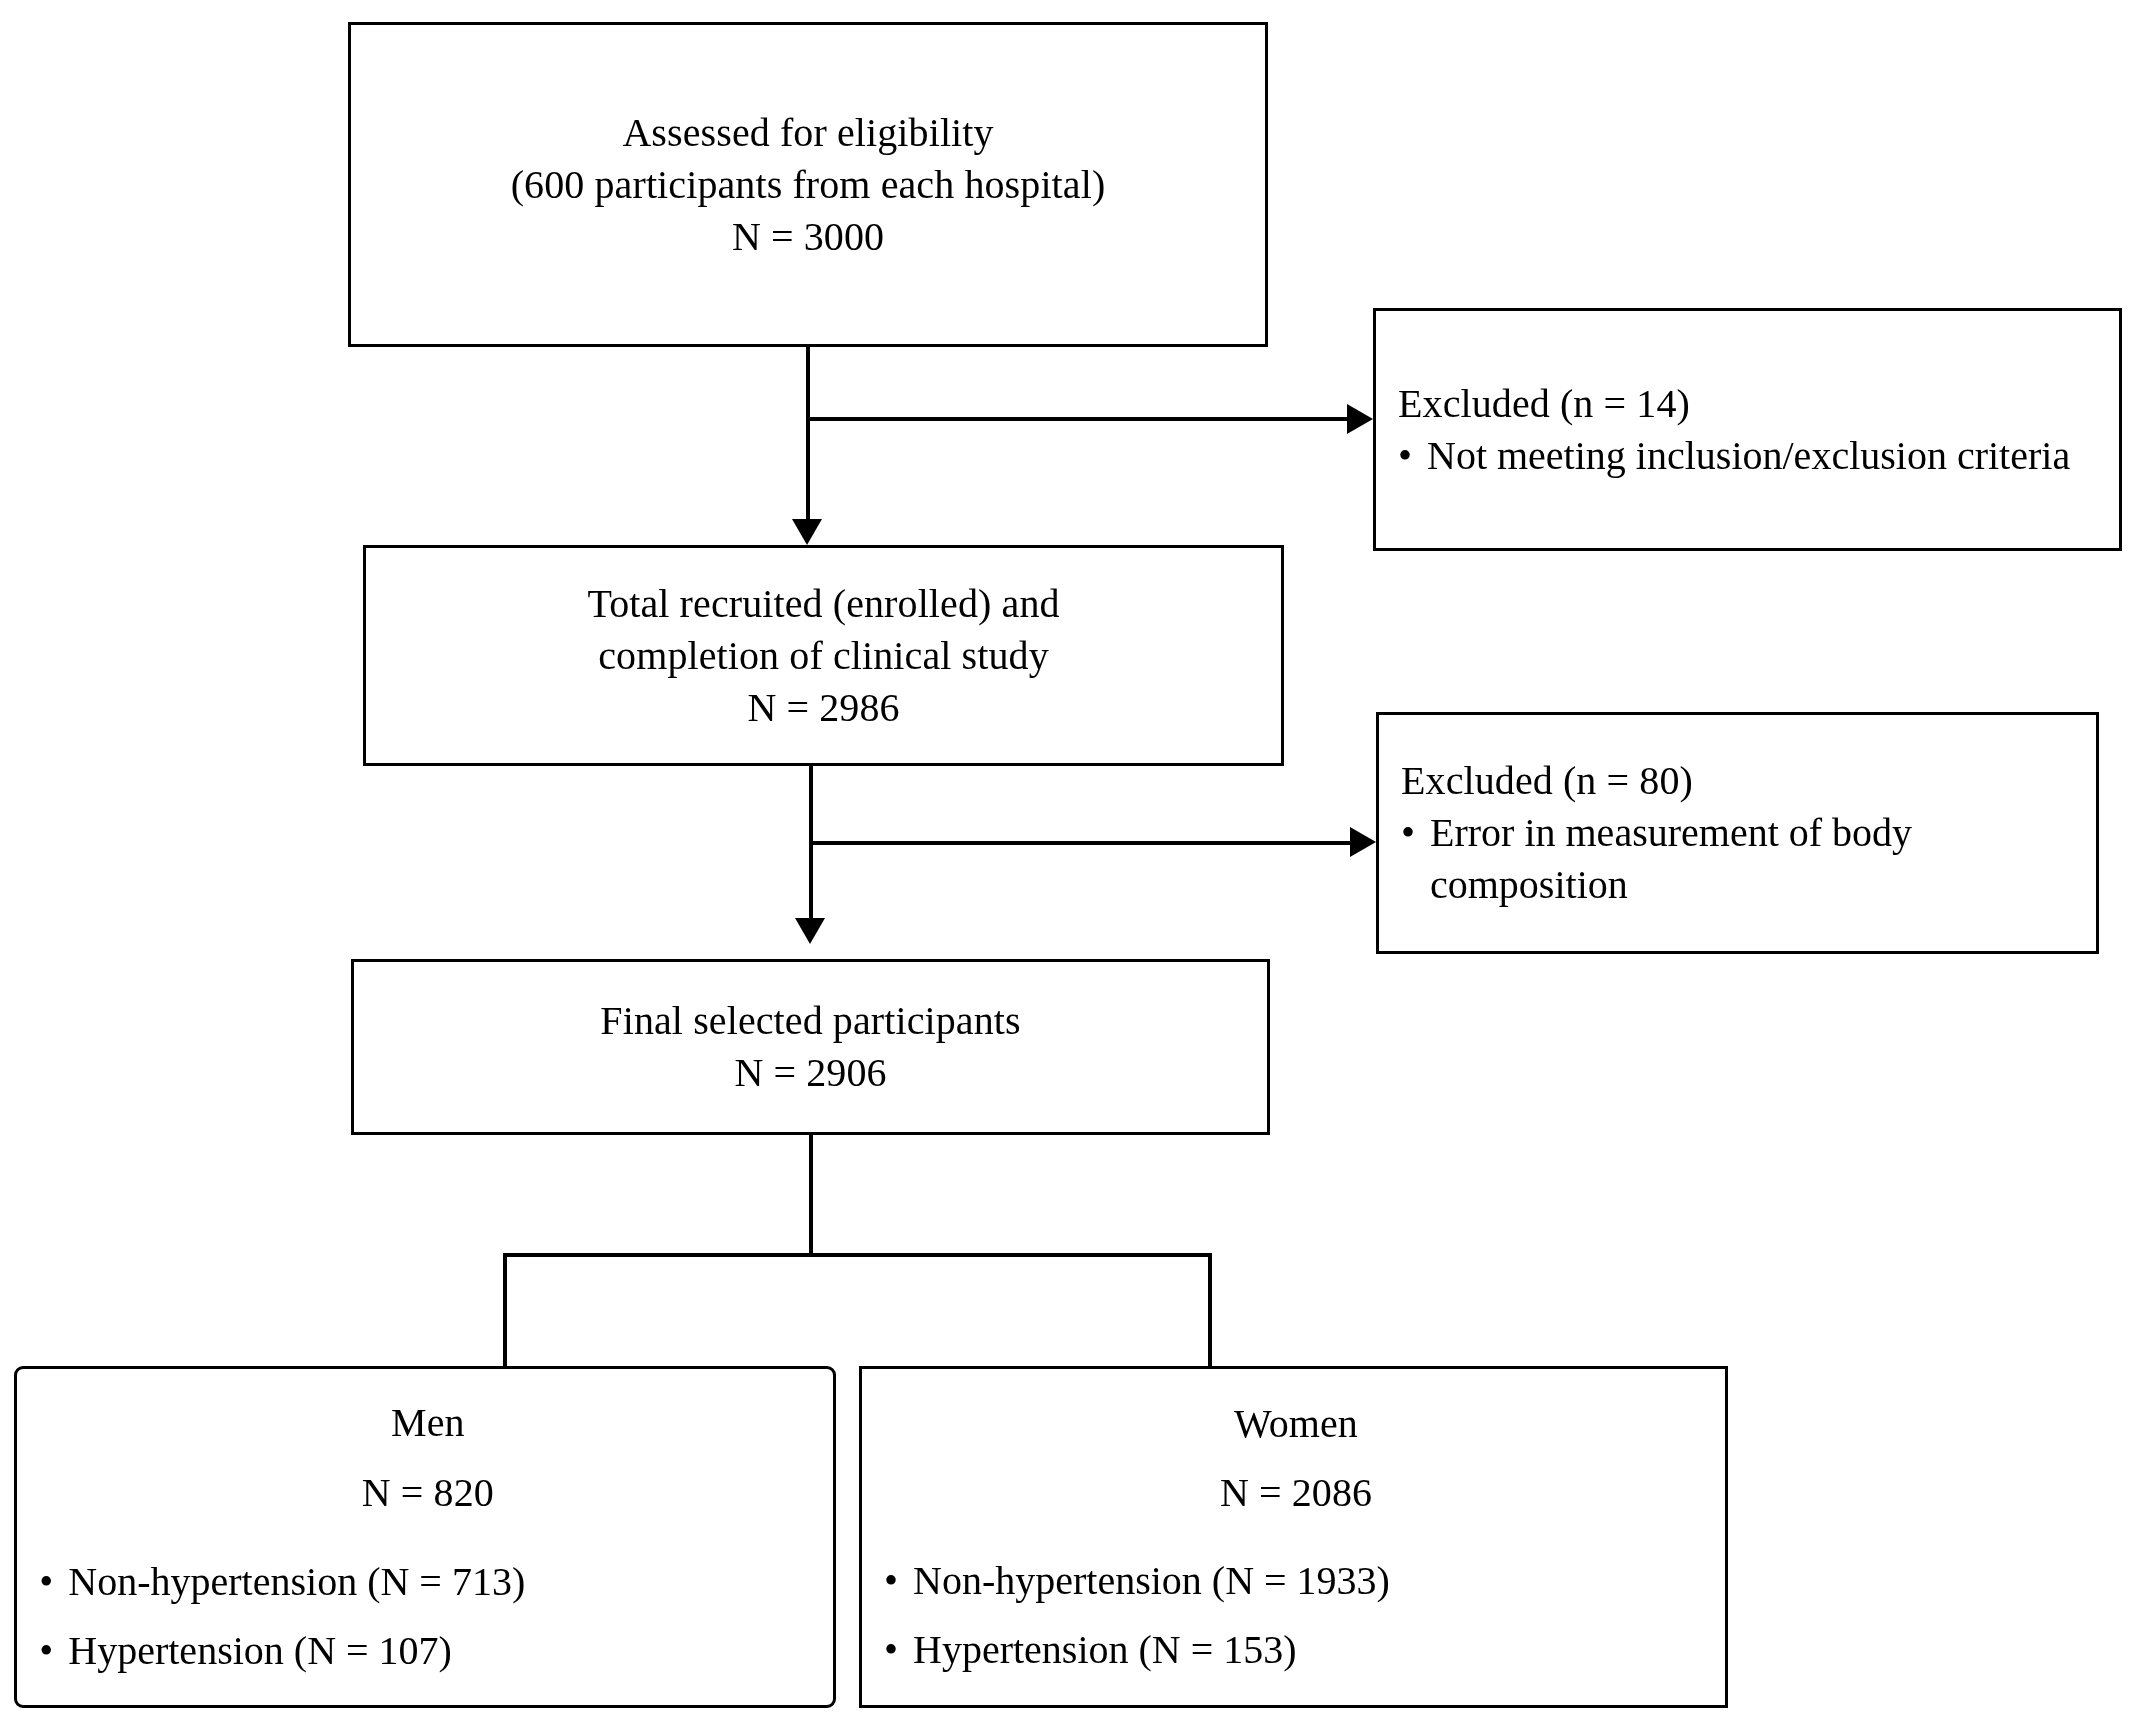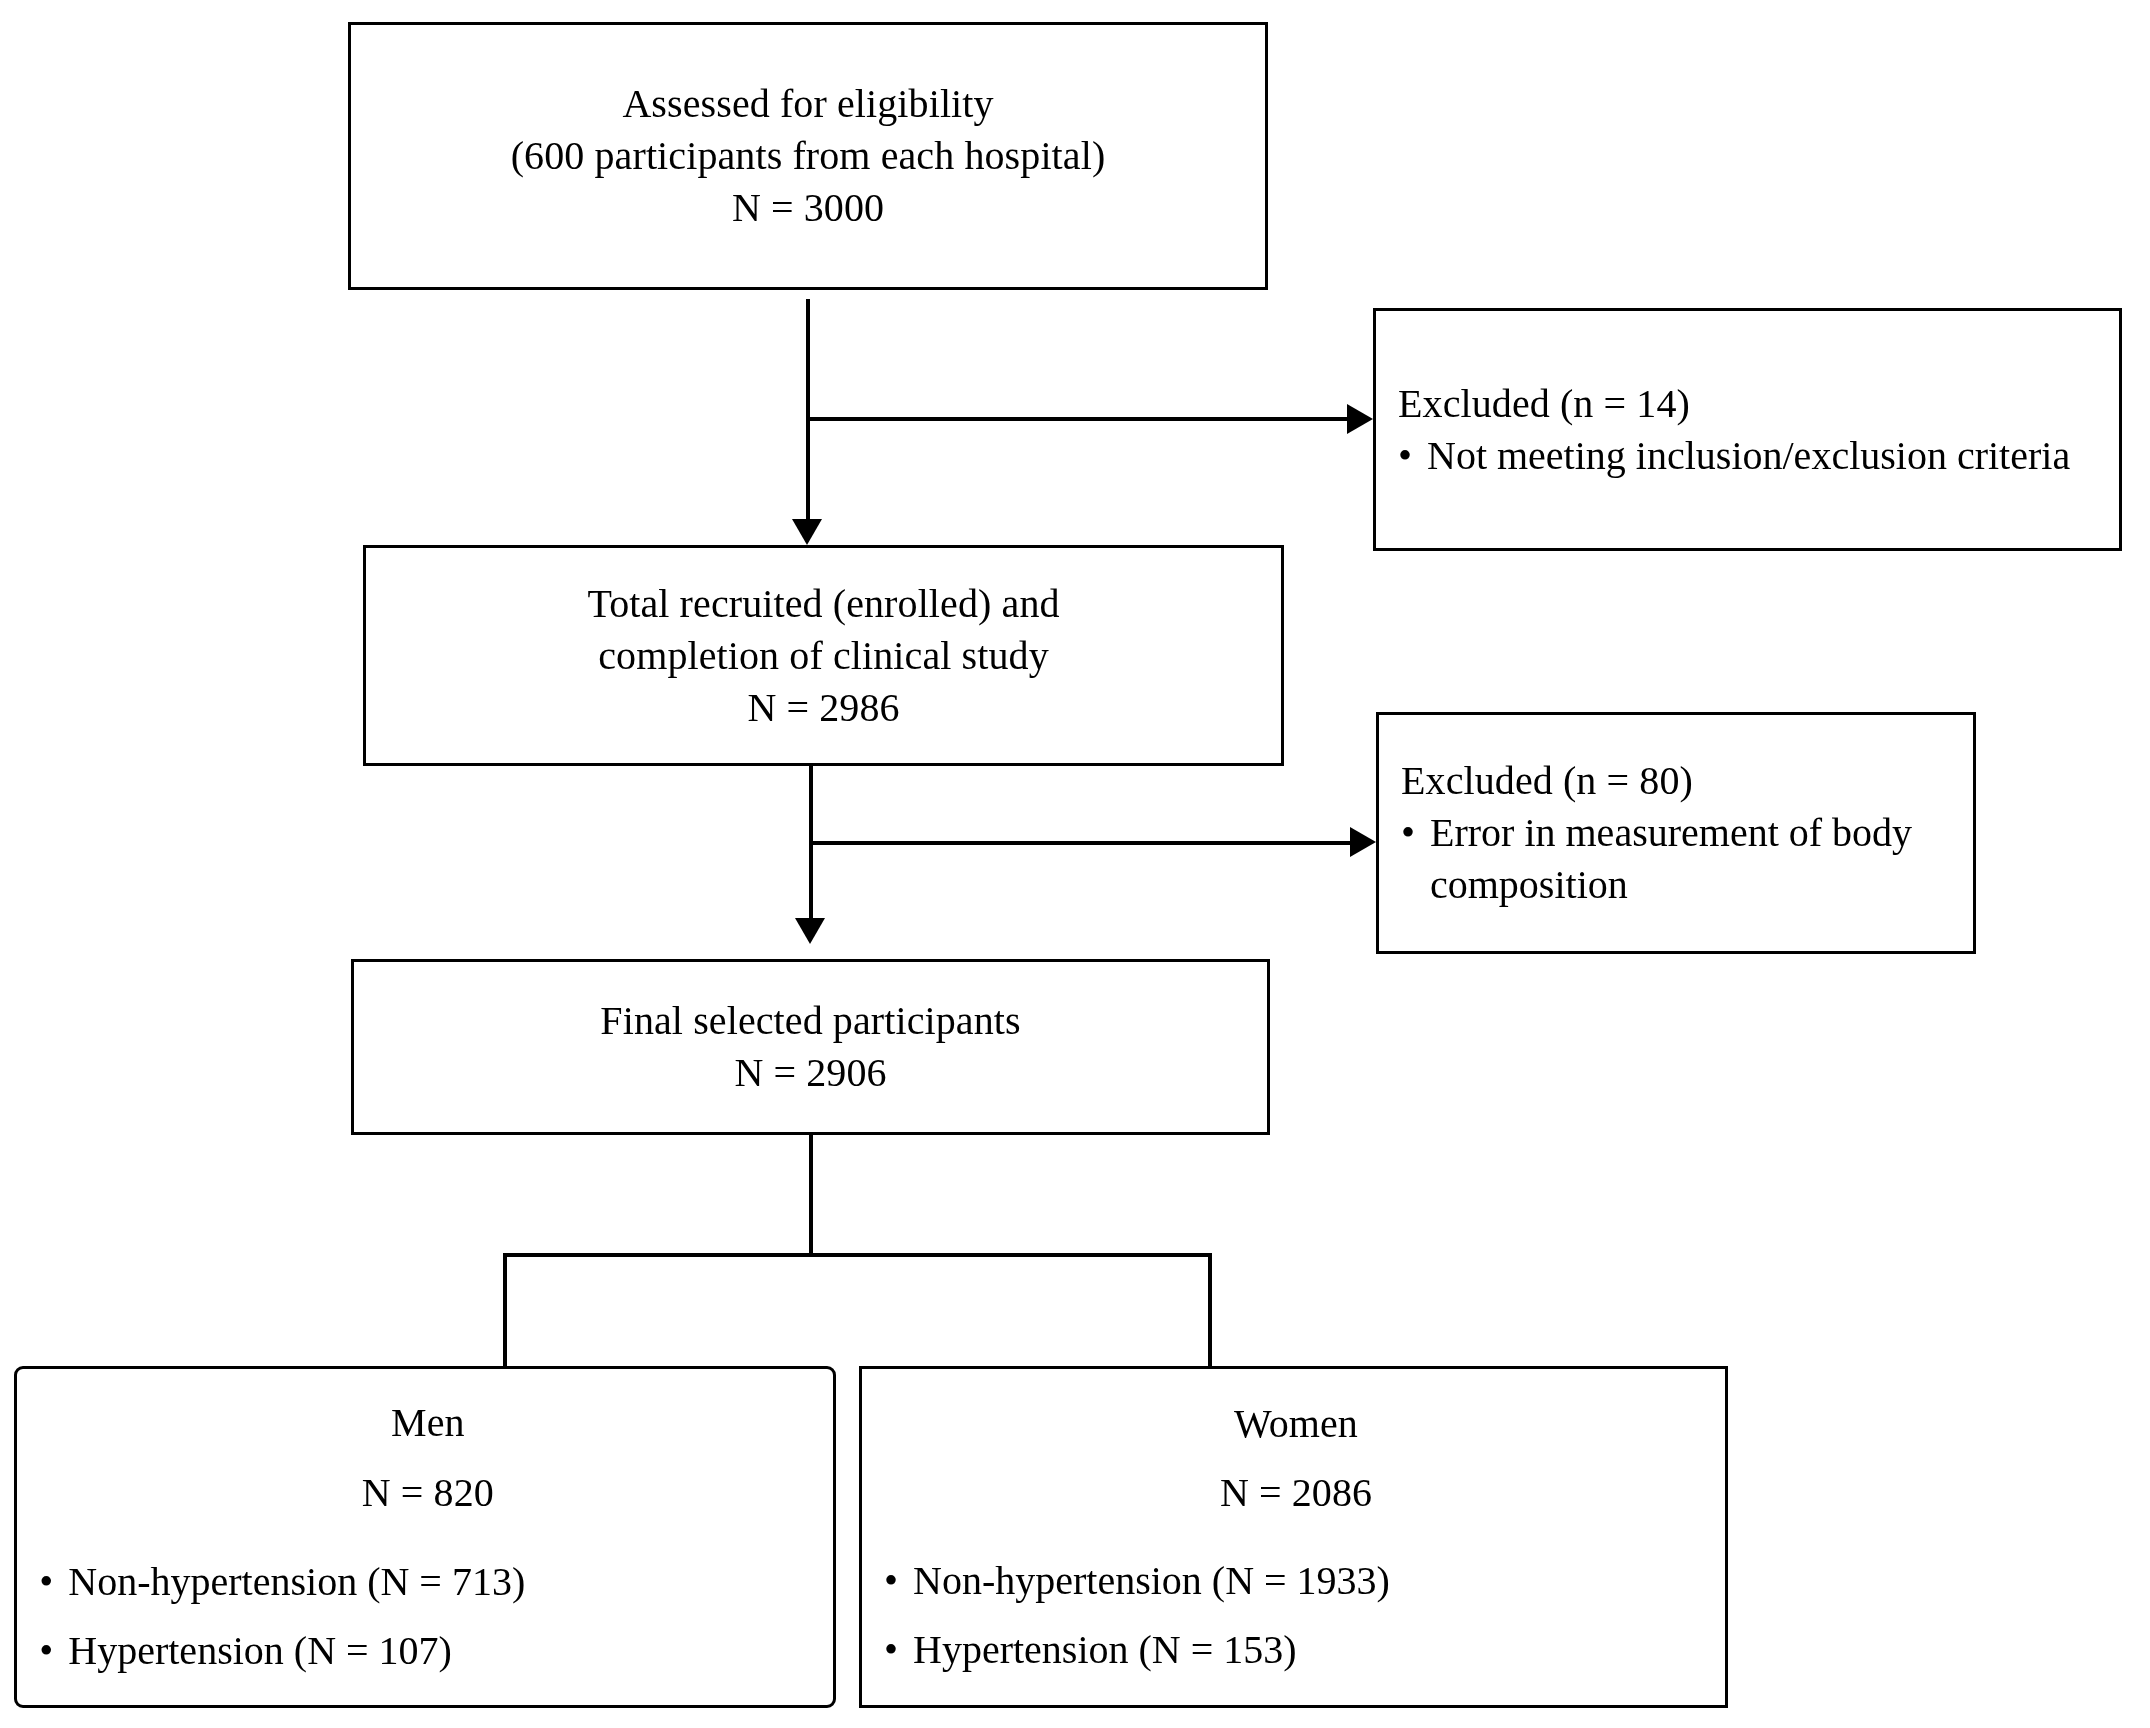--- a/index.html
+++ b/index.html
@@ -79,24 +79,24 @@
   .arrow-right {
     position: absolute;
     width: 0;
     height: 0;
     border-top: 15.7px solid transparent;
     border-bottom: 15.7px solid transparent;
     border-left: 26px solid #000000;
   }
 
   
-  #node-assessed   { left: 348px;  top: 22px;   width: 920px; height: 268px; }
+  #node-assessed   { left: 348px;  top: 22px;   width: 920px; height: 325px; }
   #node-excluded-1 { left: 1373px; top: 308px;  width: 749px; height: 243px; padding: 18px 0 18px 22px; }
   #node-recruited  { left: 351px;  top: 545px;  width: 921px; height: 221px; margin-left: 12px; }
-  #node-excluded-2 { left: 1376px; top: 712px; width: 600px; height: 242px; padding: 15.7px 0 15.7px 22px; }
+  #node-excluded-2 { left: 1376px; top: 712px; width: 723px; height: 242px; padding: 15.7px 0 15.7px 22px; }
   #node-final      { left: 351px;  top: 959px; width: 919px; height: 176px; }
   #node-men        { left: 14.3px;   top: 1366px; width: 822px; height: 342px; padding: 11.7px 17px 11.7px 22px; border-radius: 9px; }
   #node-women      { left: 859px; top: 1366px; width: 869px; height: 342px; padding: 11.7px 17px 11.7px 22px; }
 
   .node-men-head, .node-women-head {
     text-align: center;
     width: 100%;
   }
   .group-bullets { margin-top: 19.6px; }
   .group-bullets .bullet-row { margin-top: 17px; }

